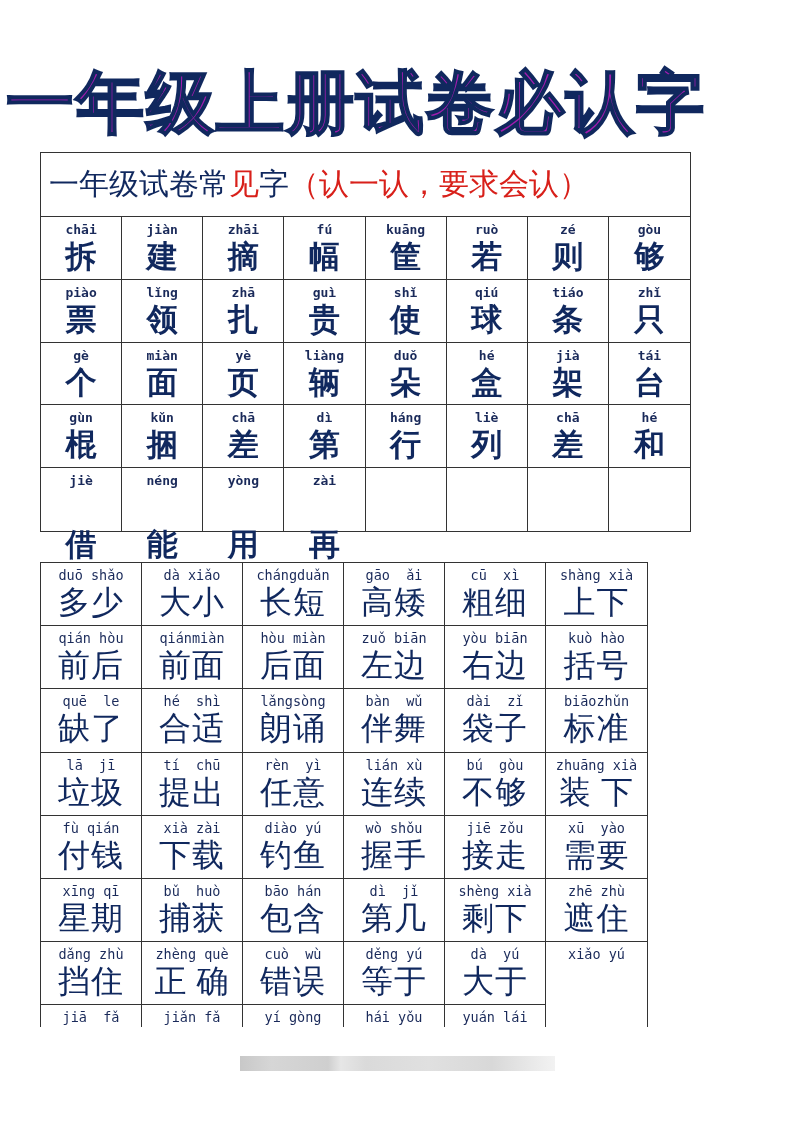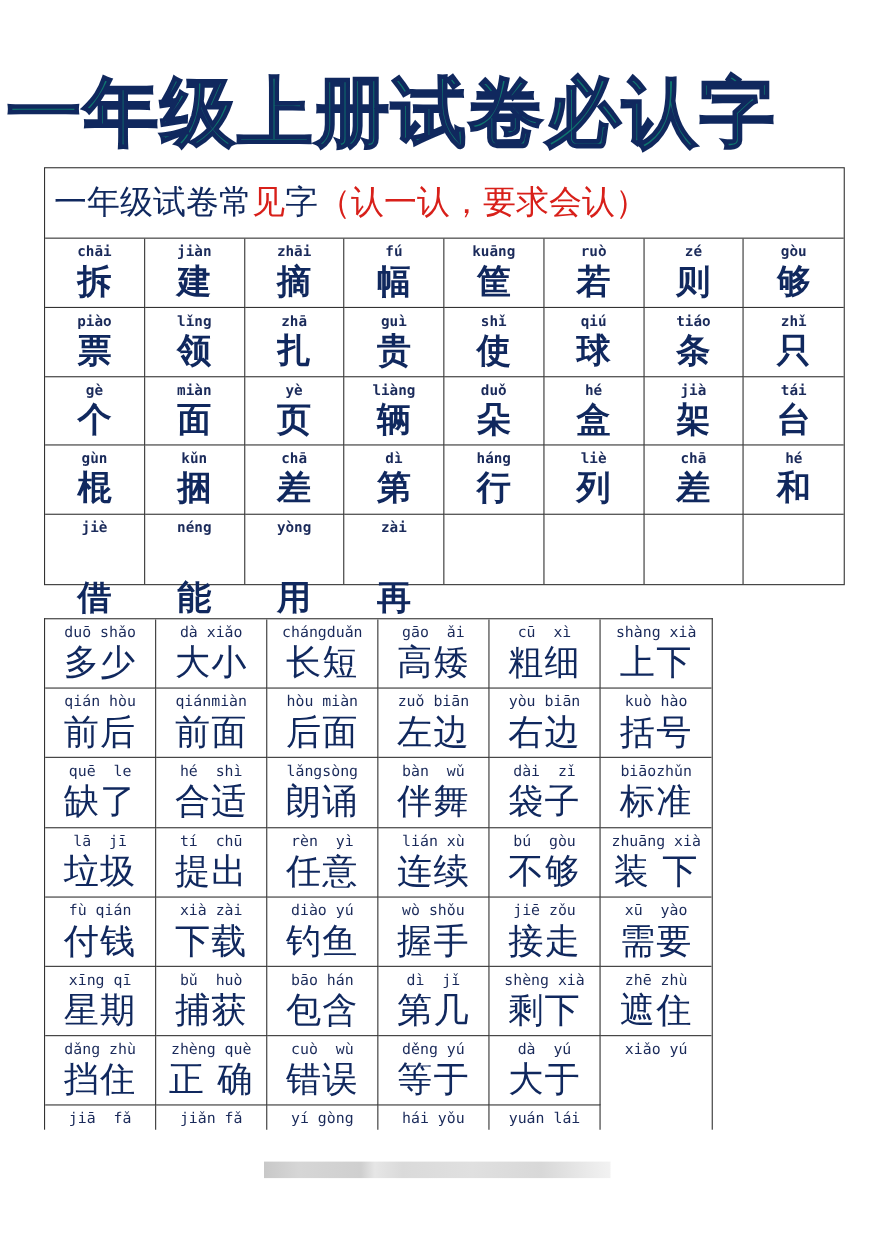--- a/index.html
+++ b/index.html
@@ -1,40 +1,40 @@
 <!DOCTYPE html>
 <html><head>
 <meta charset="utf-8">
 <style>
   html, body { margin: 0; padding: 0; background: #ffffff; }
   body { width: 793px; height: 1122px; position: relative; overflow: hidden;
          font-family: "DejaVu Sans", "Liberation Sans", sans-serif; color: #1a2a5a; }
   .main-title { position: absolute; top: 58px; left: 0; width: 712px; text-align: center;
-         font-size: 68px; font-weight: 900; color: #0f766e; letter-spacing: 2px; line-height: 90px;
+         font-size: 68px; font-weight: 900; color: #a21caf; letter-spacing: 2px; line-height: 90px;
          -webkit-text-stroke: 2px #10285e; }
-  .table1 { position: absolute; left: 40px; top: 152px; width: 728px; border: 1px solid #333; box-sizing: border-box; }
+  .table1 { position: absolute; left: 40px; top: 152px; width: 651px; border: 1px solid #333; box-sizing: border-box; }
   .t1-header { height: 63px; border-bottom: 1px solid #333; display: flex; align-items: center;
          padding-left: 8px; font-size: 30px; color: #10285e; white-space: nowrap; }
   .t1-header .red { color: #d8201a; }
   .grid1 { display: grid; grid-template-columns: repeat(8, 1fr); }
   .cell1 { height: 62.8px; border-right: 1px solid #333; border-bottom: 1px solid #333; box-sizing: border-box;
          text-align: center; display: flex; flex-direction: column; align-items: center; justify-content: flex-start; font-weight: bold; }
   .cell1:nth-child(8n) { border-right: none; }
   .cell1.last-row { border-bottom: none; gap: 37px; }
   .py { font-family: "DejaVu Sans Mono", "Liberation Mono", monospace; font-size: 13px; color: #1a2a5a;
         line-height: 16px; margin-top: 5px; white-space: pre; }
   .hz { font-size: 31px; line-height: 36px; color: #10285e; }
   .table2 { position: absolute; left: 40px; top: 562px; width: 608px; border: 1px solid #333; border-bottom: none;
          box-sizing: border-box; height: 465px; overflow: hidden; }
   .grid2 { display: grid; grid-template-columns: repeat(6, 1fr); }
   .cell2 { height: 63.2px; border-right: 1px solid #333; border-bottom: 1px solid #333; box-sizing: border-box;
          text-align: center; display: flex; flex-direction: column; align-items: center; }
   .cell2:nth-child(6n) { border-right: none; }
   .cell2 .py { font-size: 13.5px; margin-top: 4px; }
-  .cell2 .hz { font-size: 32px; line-height: 38px; letter-spacing: 1px; }
+  .cell2 .hz { font-size: 32px; line-height: 38px; letter-spacing: 1px; font-family: Liberation Serif, serif; }
   .cell2.partial { border-bottom: none; height: 30px; }
   .blur-bar { position: absolute; left: 240px; top: 1056px; width: 315px; height: 15px;
          background: linear-gradient(90deg, #c8c8c8 0%, #d6d6d6 10%, #cfcfcf 28%, #e6e6e6 32%, #dadada 40%, #e0e0e0 60%, #d8d8d8 80%, #ececec 95%, #f2f2f2 100%); }
 </style>
 </head>
 <body>
 
 <div class="main-title">一年级上册试卷必认字</div>
 
 <div class="table1">

